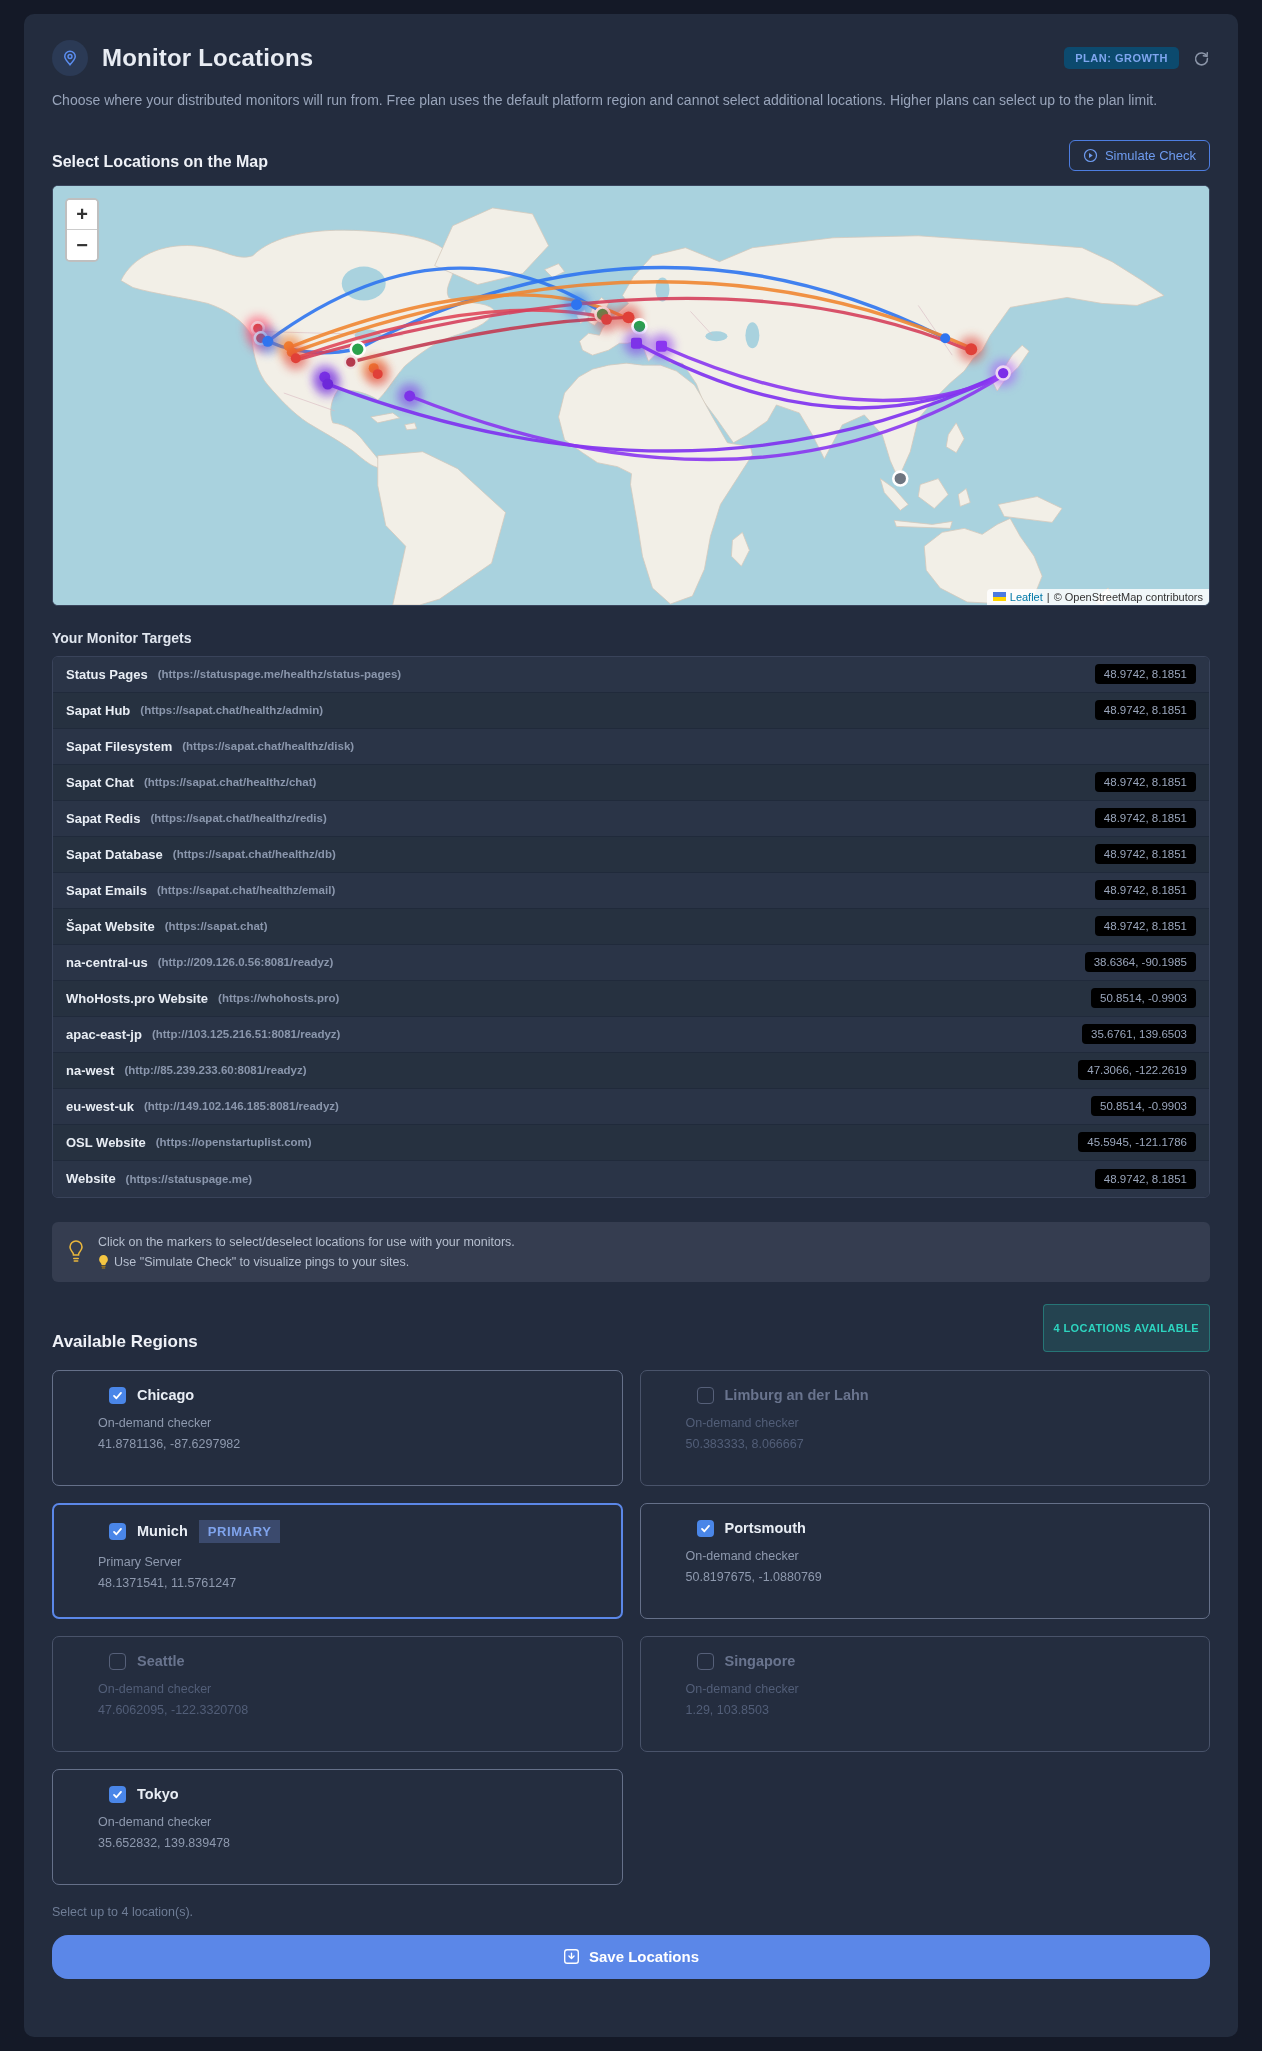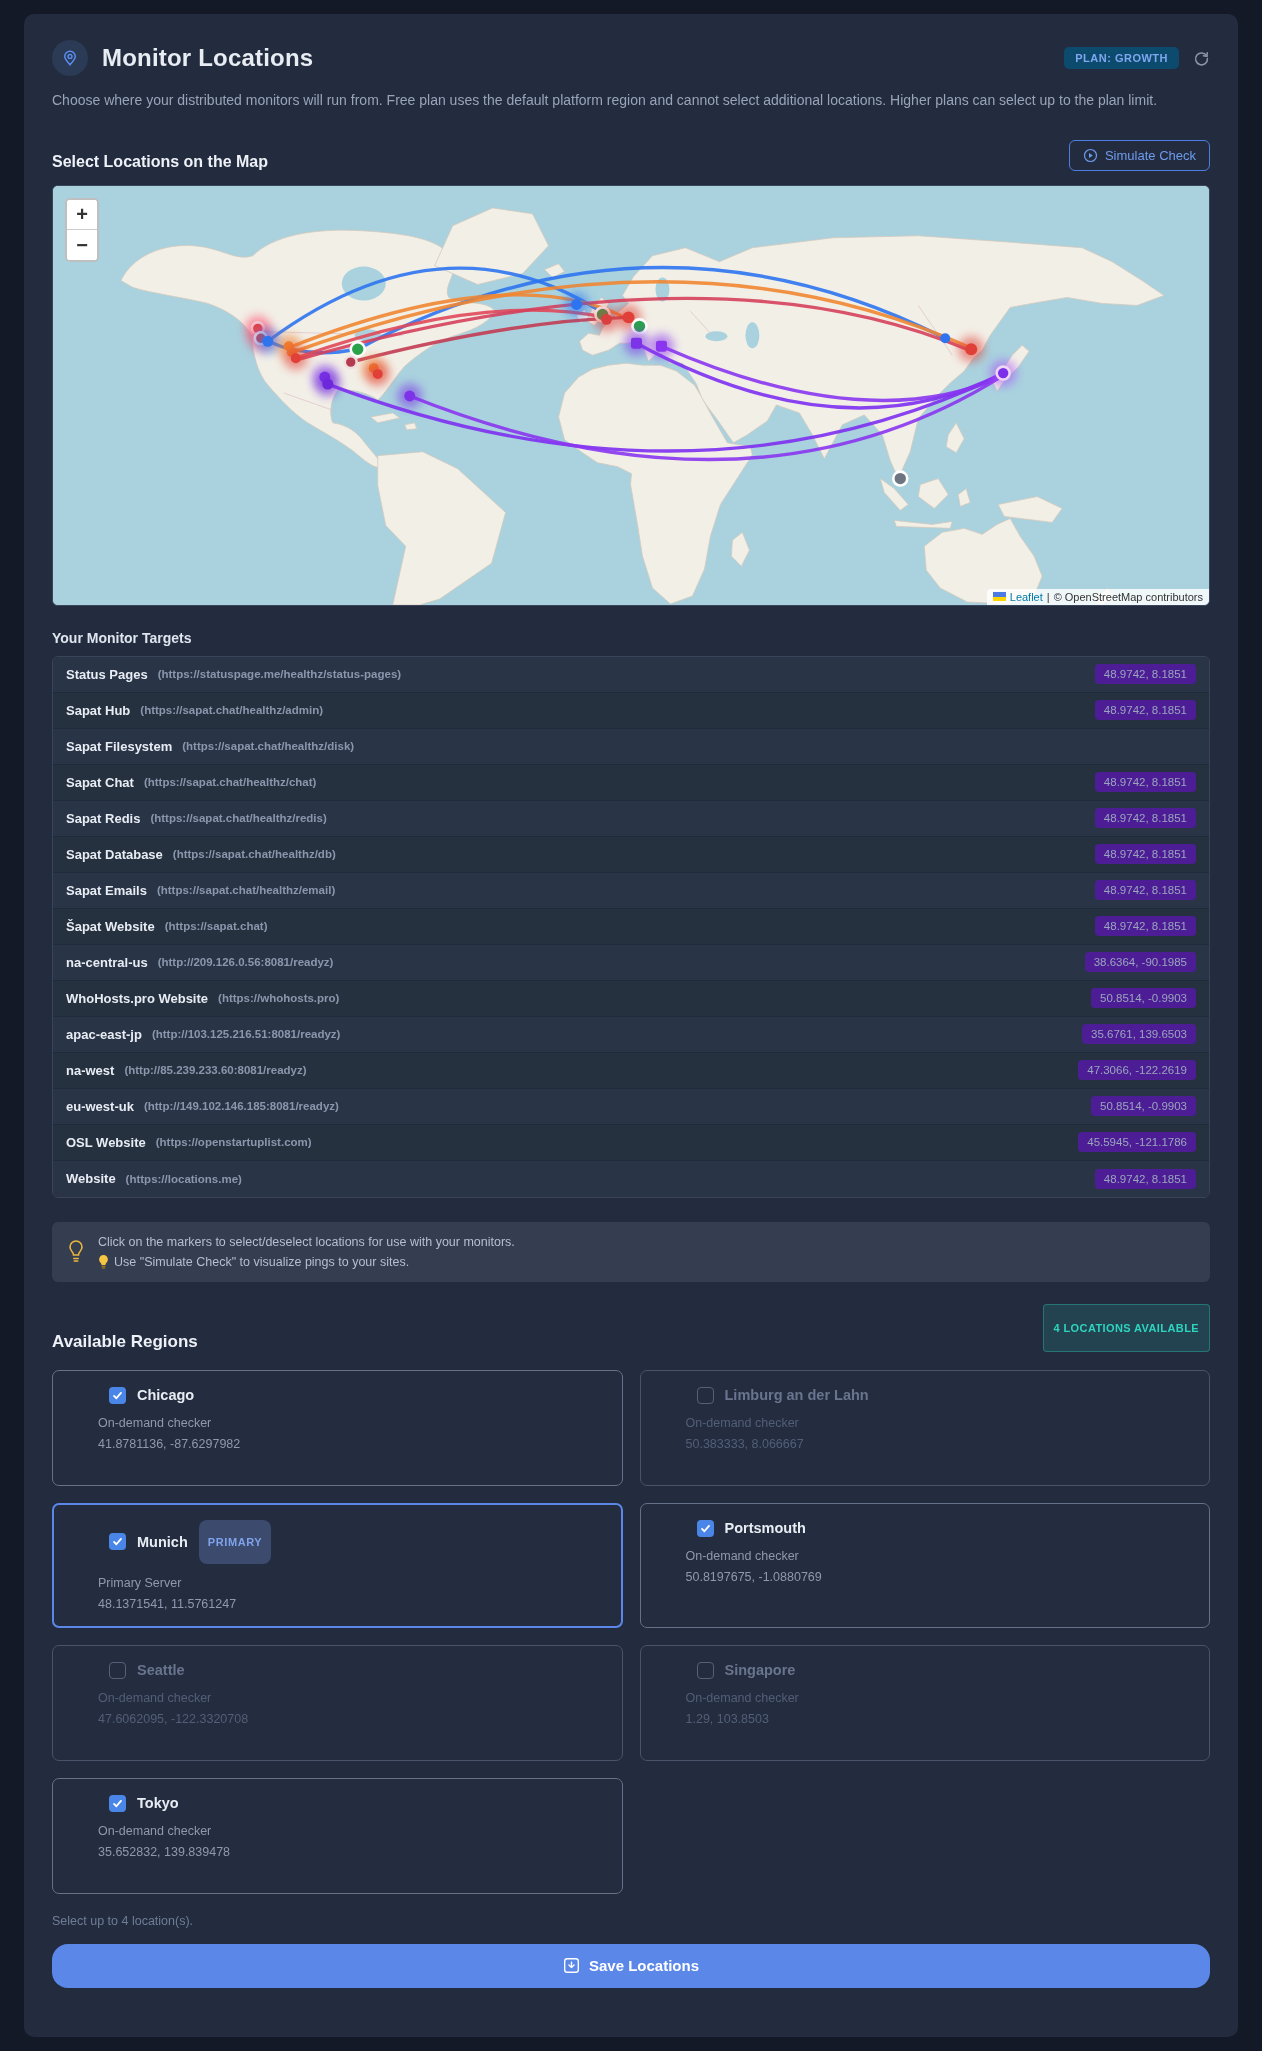--- a/index.html
+++ b/index.html
@@ -69,21 +69,21 @@
   }
   .trow {
     height:36px; display:flex; align-items:center; padding:0 13px; gap:10px;
     background:#2a3447; border-bottom:1px solid #202a3b;
   }
   .trow:nth-child(even){ background:#263140; }
   .trow:last-child { border-bottom:none; }
   .tname { font-size:13px; font-weight:bold; color:#e8edf4; white-space:nowrap;text-align:center; }
   .turl { font-size:11.5px; color:#8a96ac; white-space:nowrap;font-weight:bold; }
   .tcoords {
-    margin-left:auto; background:#4c1d95; color:#9aa6bc; font-size:11.5px;
+    margin-left:auto; background:#000000; color:#9aa6bc; font-size:11.5px;
     padding:4px 9px; border-radius:4px; white-space:nowrap;
   }
   
   .tip {
     margin-top:24px; background:#353d50; border-radius:6px; padding:10px 14px;
     display:flex; align-items:center; gap:12px;
   }
   .tip-lines { font-size:12.5px; color:#b6bfcf; line-height:1.6; }
   .tip-lines .l2 { display:flex; align-items:center; gap:5px; }
   
@@ -101,22 +101,22 @@
   .rcard.dim { border-color:#49536a; }
   .rhead { display:flex; align-items:center; gap:11px;margin-left:39px; }
   .cb {
     width:17px; height:17px; border-radius:4px; background:#4a86e8; flex:0 0 17px;
     display:flex; align-items:center; justify-content:center;
   }
   .rcard.dim .cb { background:transparent; border:1.5px solid #566079; }
   .rname { font-size:14.5px; font-weight:600; color:#e8edf4; }
   .rcard.dim .rname { color:#69748e; }
   .rbadge {
-    background:#3b4a6d; color:#7fa3ec; font-size:11px; font-weight:bold; letter-spacing:.6px;
-    padding:16px 9px; border-radius:8px;
+    background:#3b4a6d; color:#7fa3ec; font-size:13px; font-weight:bold; letter-spacing:.6px;
+    padding:4px 9px; border-radius:0;
   }
   .rdesc { margin-top:12px; margin-left:28px; font-size:12.5px; color:#8e99ae; }
   .rcoords { margin-top:7px; margin-left:28px; font-size:12.5px; color:#8e99ae; }
   .rcard.dim .rdesc, .rcard.dim .rcoords { color:#525e78; }
   .note { margin-top:20px; font-size:12.5px; color:#6f7d96; }
   .save-btn {
     margin-top:16px; width:100%; height:44px; background:#5b87e8; border:none; border-radius:16px;
     color:#fff; font-size:15px; font-weight:600; display:flex; align-items:center; justify-content:center;
     gap:9px; cursor:pointer; font-family:inherit;
   }
@@ -369,21 +369,21 @@
   </div>
 
   <div class="trow">
     <span class="tname">OSL Website</span>
     <span class="turl">(https://openstartuplist.com)</span>
     <span class="tcoords">45.5945, -121.1786</span>
   </div>
 
   <div class="trow">
     <span class="tname">Website</span>
-    <span class="turl">(https://locations.me)</span>
+    <span class="turl">(https://statuspage.me)</span>
     <span class="tcoords">48.9742, 8.1851</span>
   </div>
 </div>
 
   <div class="tip">
     <span style="display:flex;">
       <svg width="20" height="26" viewBox="0 0 20 26" fill="none" stroke="#e9b63c" stroke-width="1.6" stroke-linecap="round">
         <path d="M10 2 a6 6 0 0 1 6 6 c0 2.5-1.6 4-2.6 5.4 -0.6 0.9-0.9 1.8-0.9 2.6 h-5 c0-0.8-0.3-1.7-0.9-2.6 C5.6 12 4 10.5 4 8 a6 6 0 0 1 6-6 Z"></path>
         <path d="M7.8 19.5 h4.4 M8.3 22 h3.4"></path>
       </svg>

